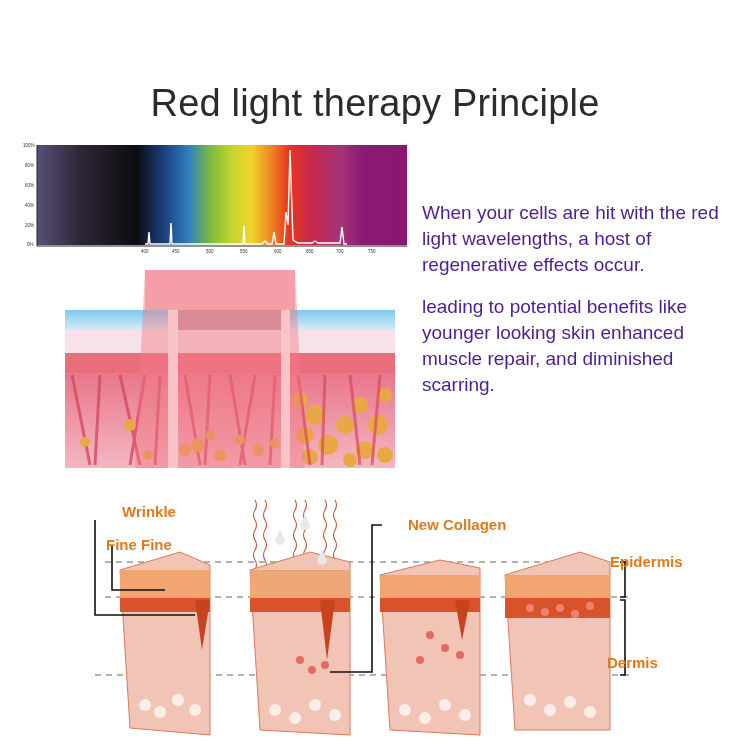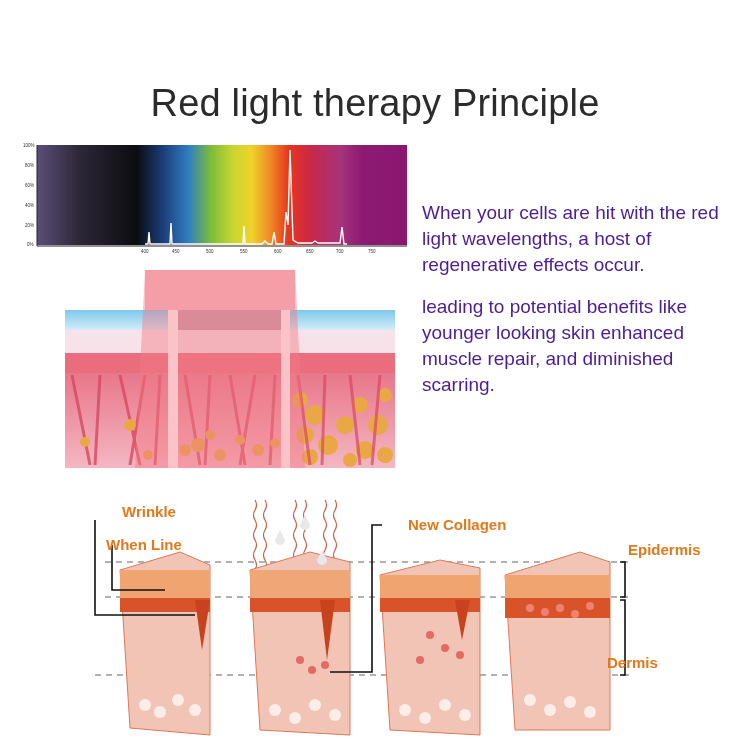--- a/index.html
+++ b/index.html
@@ -232,16 +232,16 @@
   <g stroke="#111" stroke-width="1.6" fill="none">
     <polyline points="35,30 35,125 135,125"></polyline>
     <polyline points="52,55 52,100 105,100"></polyline>
     <polyline points="322,35 312,35 312,182 270,182"></polyline>
     <polyline points="560,72 565,72 565,107 560,107"></polyline>
     <polyline points="560,110 565,110 565,185 560,185"></polyline>
   </g>
 </svg>
 
 <div class="lbl" style="left:86px;top:503px;margin-left:36px;">Wrinkle</div>
-<div class="lbl" style="left:106px;top:536px;">When Line</div>
+<div class="lbl" style="left:106px;top:536px;">Fine Fine</div>
 <div class="lbl" style="left:408px;top:516px;">New Collagen</div>
-<div class="lbl" style="left:610px;top:541px;margin-left:18px;">Epidermis</div>
+<div class="lbl" style="left:610px;top:553px;">Epidermis</div>
 <div class="lbl" style="left:607px;top:654px;">Dermis</div>
 
 </body></html>

